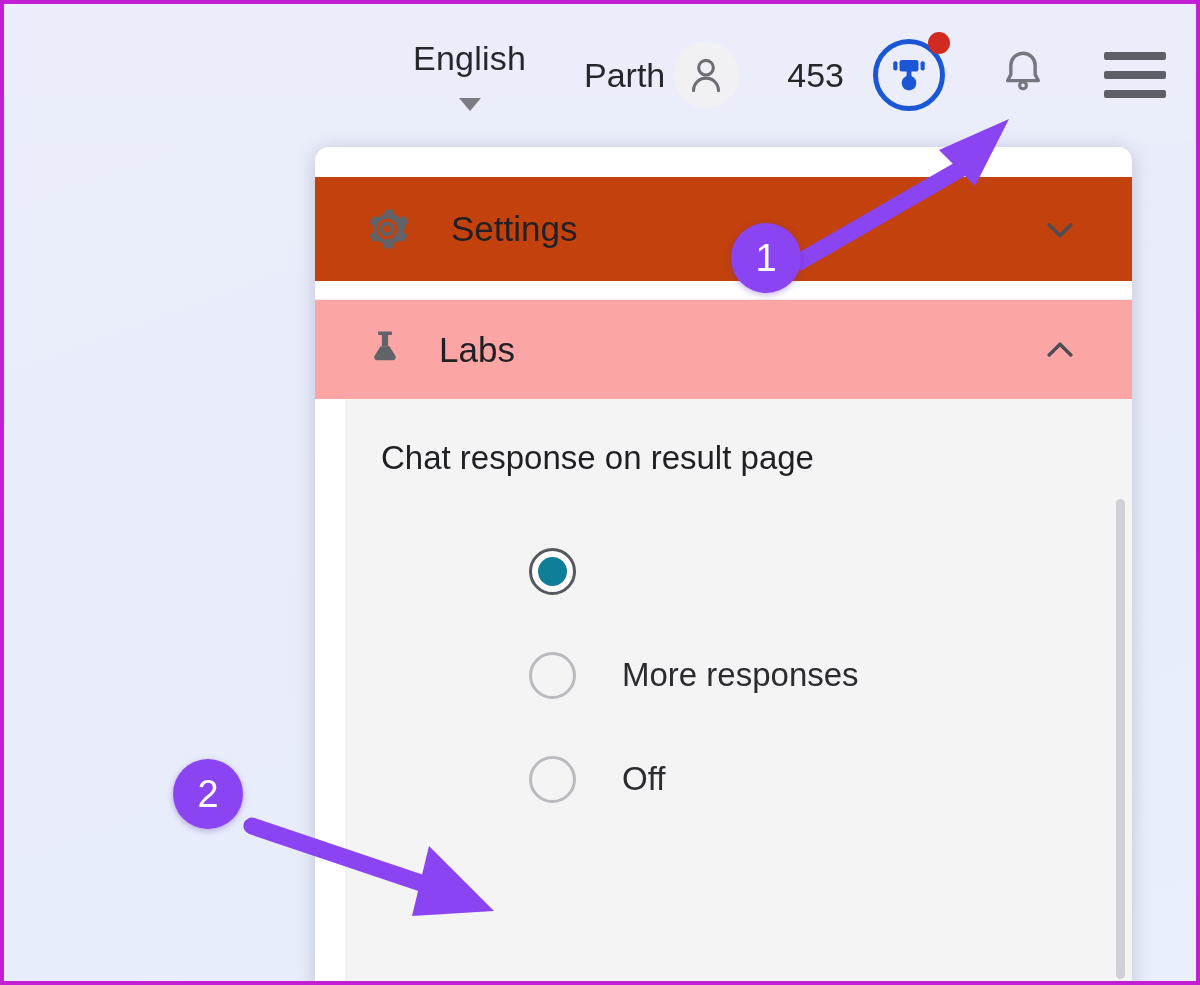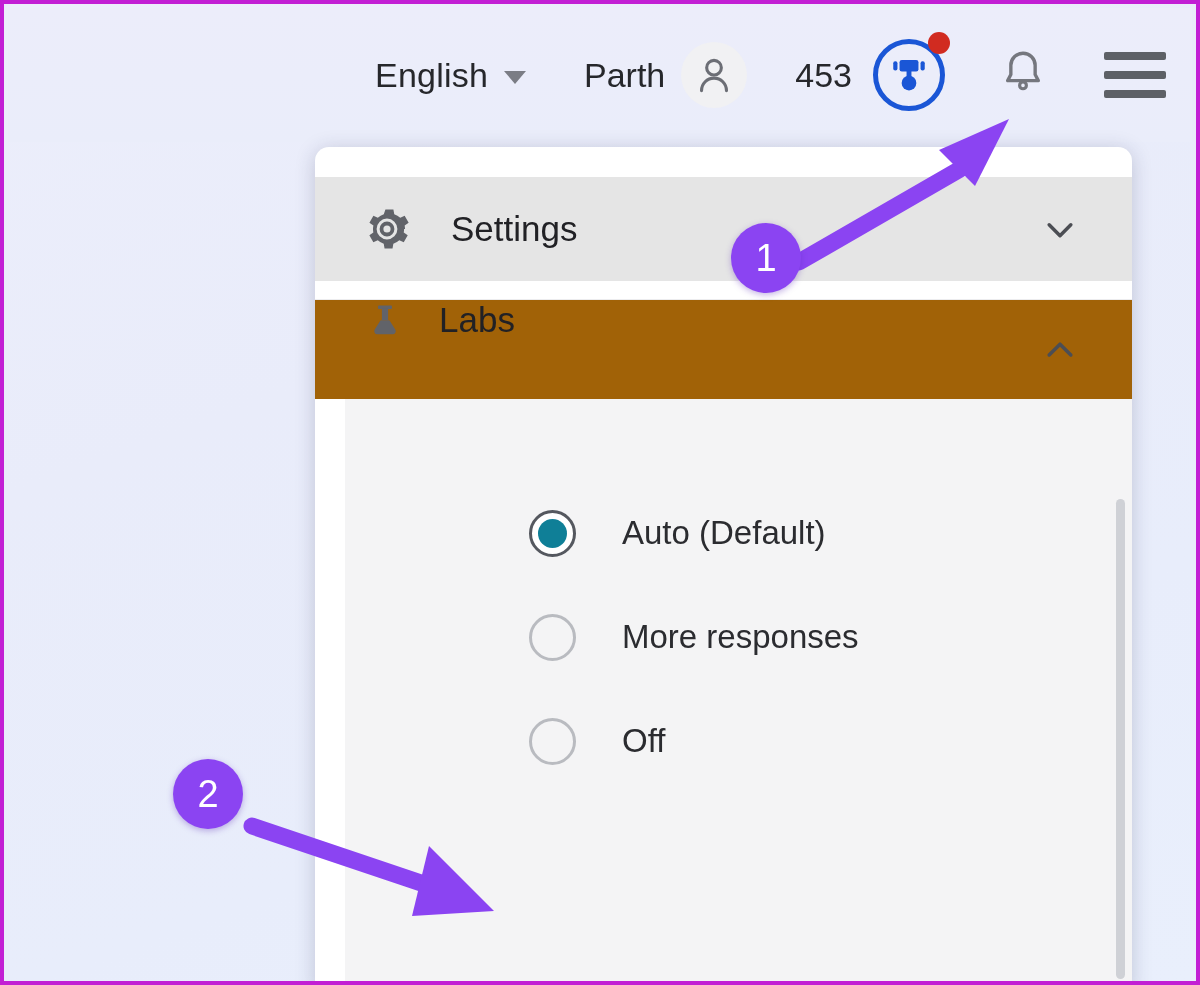--- a/index.html
+++ b/index.html
@@ -18,33 +18,33 @@
   }
 
   
   .topbar{
     position:absolute; left:4px; right:4px; top:4px; height:134px;
     display:flex; align-items:center; justify-content:flex-end;
     padding-right:26px;
     background:linear-gradient(180deg,#ecedfa 0%,#eaedfa 100%);
   }
   .tb-item{ display:flex; align-items:center; }
-  .lang{ margin-right:58px; display:flex; align-items:center; gap:16px; }
+  .lang{ margin-right:58px; display:flex; align-items:center; gap:16px;flex-direction:column; }
   .lang-label{ font-size:34px; color:#26272b; letter-spacing:.2px; }
   .caret-down{
     width:0;height:0;border-left:11px solid transparent;border-right:11px solid transparent;
     border-top:13px solid #7b7d85; margin-top:4px;
   }
-  .user{ margin-right:48px; display:flex; align-items:center; gap:16px; }
+  .user{ margin-right:48px; display:flex; align-items:center; gap:8px; }
   .user-name{ font-size:34px; color:#26272b; }
   .avatar{
     width:66px;height:66px;border-radius:50%;background:#f1f1f3;
     display:flex;align-items:center;justify-content:center;
   }
-  .points{ font-size:34px; color:#26272b; margin-right:18px; }
+  .points{ font-size:34px; color:#26272b; margin-right:26px; }
   .badge-wrap{ position:relative; width:78px;height:78px; margin-right:48px; }
   .badge-ring{
     position:absolute; left:3px; top:3px; width:72px;height:72px;
     border:5px solid #1a56d6; border-radius:50%;
     display:flex;align-items:center;justify-content:center;
   }
   .red-dot{
     position:absolute; right:-2px; top:-4px; width:22px;height:22px;border-radius:50%;
     background:#d12b20;
   }
@@ -55,33 +55,33 @@
   
   .panel{
     position:absolute; left:311px; top:143px; width:817px; height:845px;
     background:#ffffff;
     border-radius:14px 14px 0 0;
     box-shadow:0 3px 20px rgba(40,45,80,.22);
     overflow:hidden;
   }
   .menu-row{
     display:flex; align-items:center; height:104px; padding:0 50px 0 48px;
-    background:#e5e5e5; position:relative;
+    background:#c2410c; position:relative;
   }
   .menu-row .ic{ width:56px; display:flex; align-items:center; }
   .menu-row .lbl{ font-size:35px; color:#212125; margin-left:32px; flex:1; }
   .menu-row .val{ font-size:35px; color:#212125; margin-right:4px; }
   .chev{ width:44px; display:flex; align-items:center; justify-content:center; }
 
   .row-settings{ margin-top:30px; }
   .row-safesearch{ margin-top:2px; }
 
   .labs-row{
-    display:flex; height:100px; padding:0 50px 0 48px;
-    background:#a16207; border-top:1px solid #ececee; margin-top:18px;
+    display:flex; align-items:center; height:100px; padding:0 50px 0 48px;
+    background:#fca5a5; border-top:1px solid #ececee; margin-top:18px;
   }
   .labs-row .lbl{ font-size:35px; color:#212125; margin-left:32px; flex:1; }
 
   .labs-body{
     background:#f4f4f5; padding:0 0 0 0; height:100%;
     position:relative;
   }
   .labs-inner{
     margin-left:30px; background:#f4f4f5; padding:40px 0 0 36px;
     height:100%;
@@ -206,25 +206,25 @@
       <span class="chev">
         <svg width="40" height="40" viewBox="0 0 24 24">
           <path d="M5.5 15 12 8.5 18.5 15" fill="none" stroke="#4c4e54" stroke-width="2.1" stroke-linecap="round" stroke-linejoin="round"></path>
         </svg>
       </span>
     </div>
 
     <div class="labs-body">
       <div class="white-strip"></div>
       <div class="labs-inner">
+        <div class="sec-title">Chat response on result page</div>
 
         <div class="radios">
           <div class="radio-row">
             <span class="radio sel"></span>
-            <span class="radio-label">Auto (Default)</span>
           </div>
           <div class="radio-row">
             <span class="radio"></span>
             <span class="radio-label">More responses</span>
           </div>
           <div class="radio-row">
             <span class="radio"></span>
             <span class="radio-label">Off</span>
           </div>
         </div>

